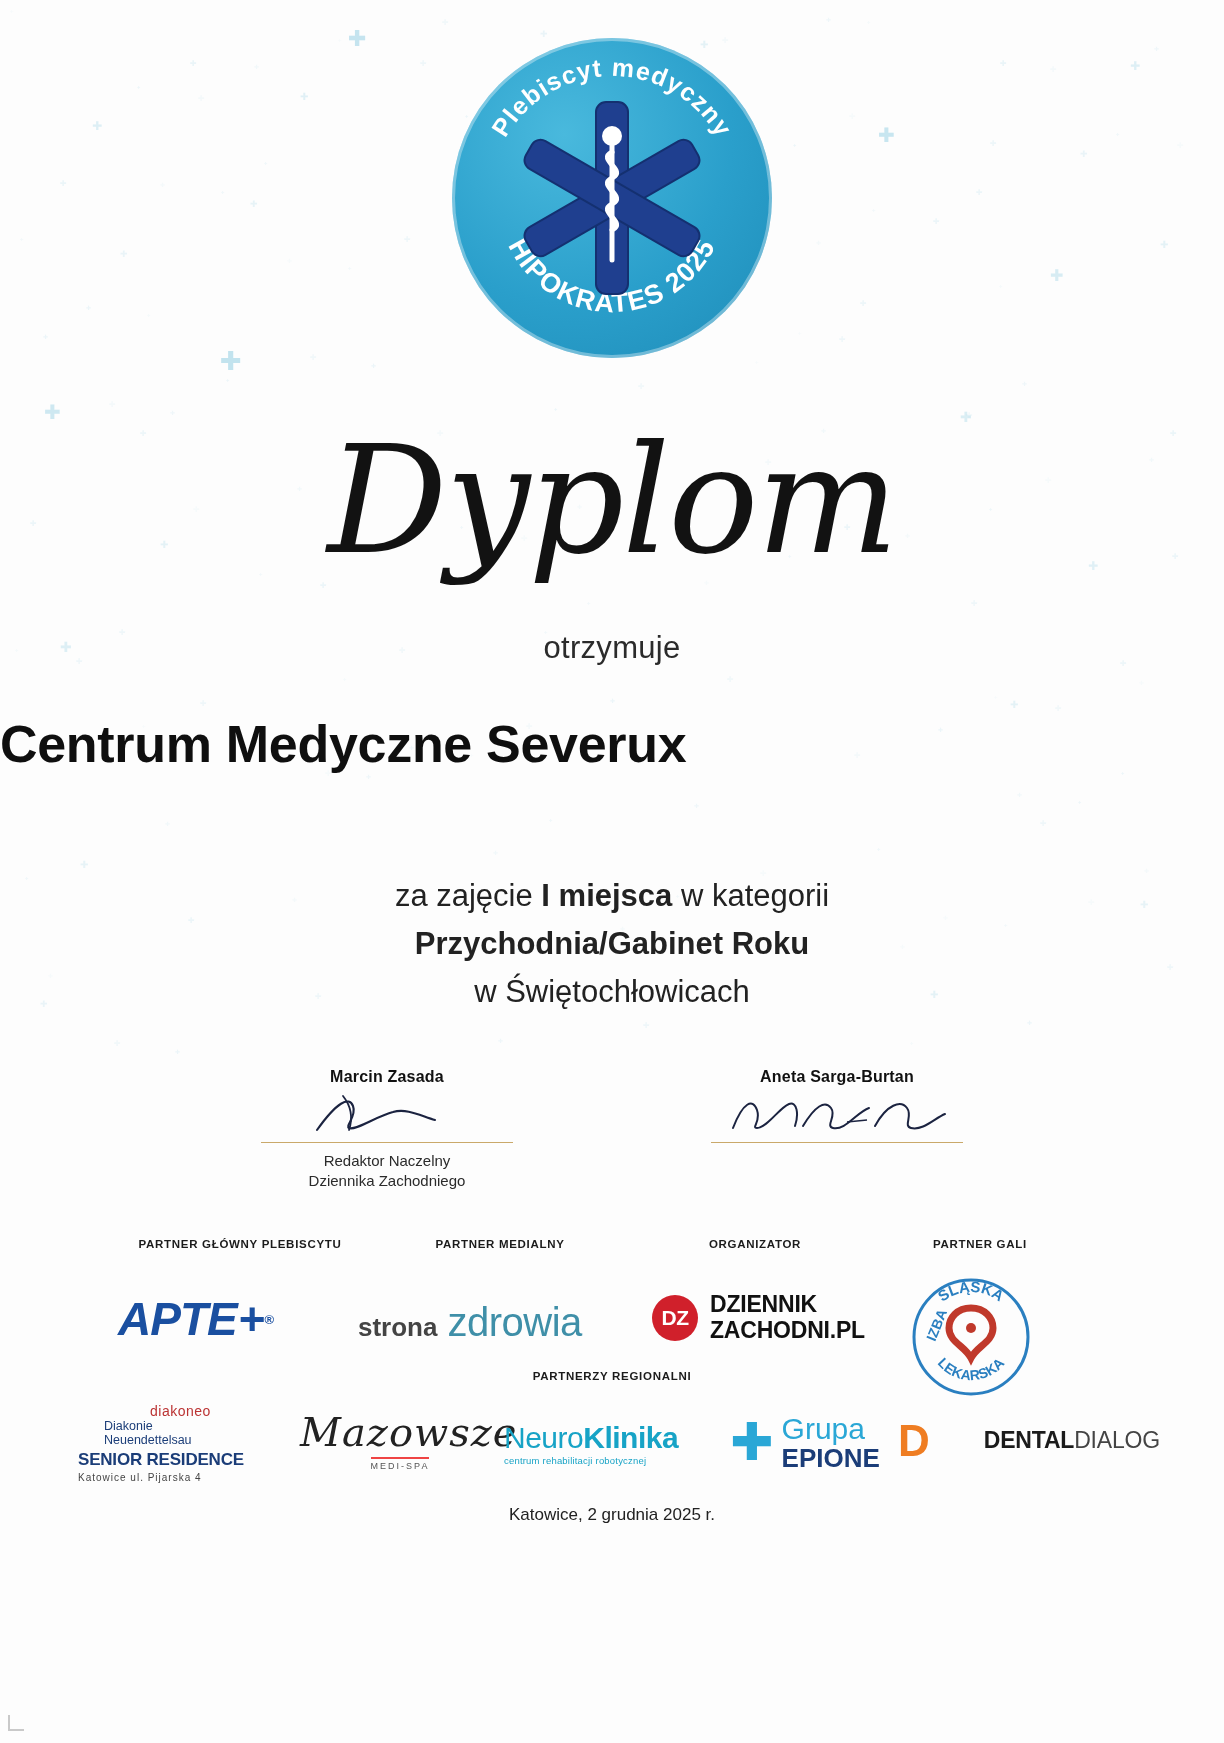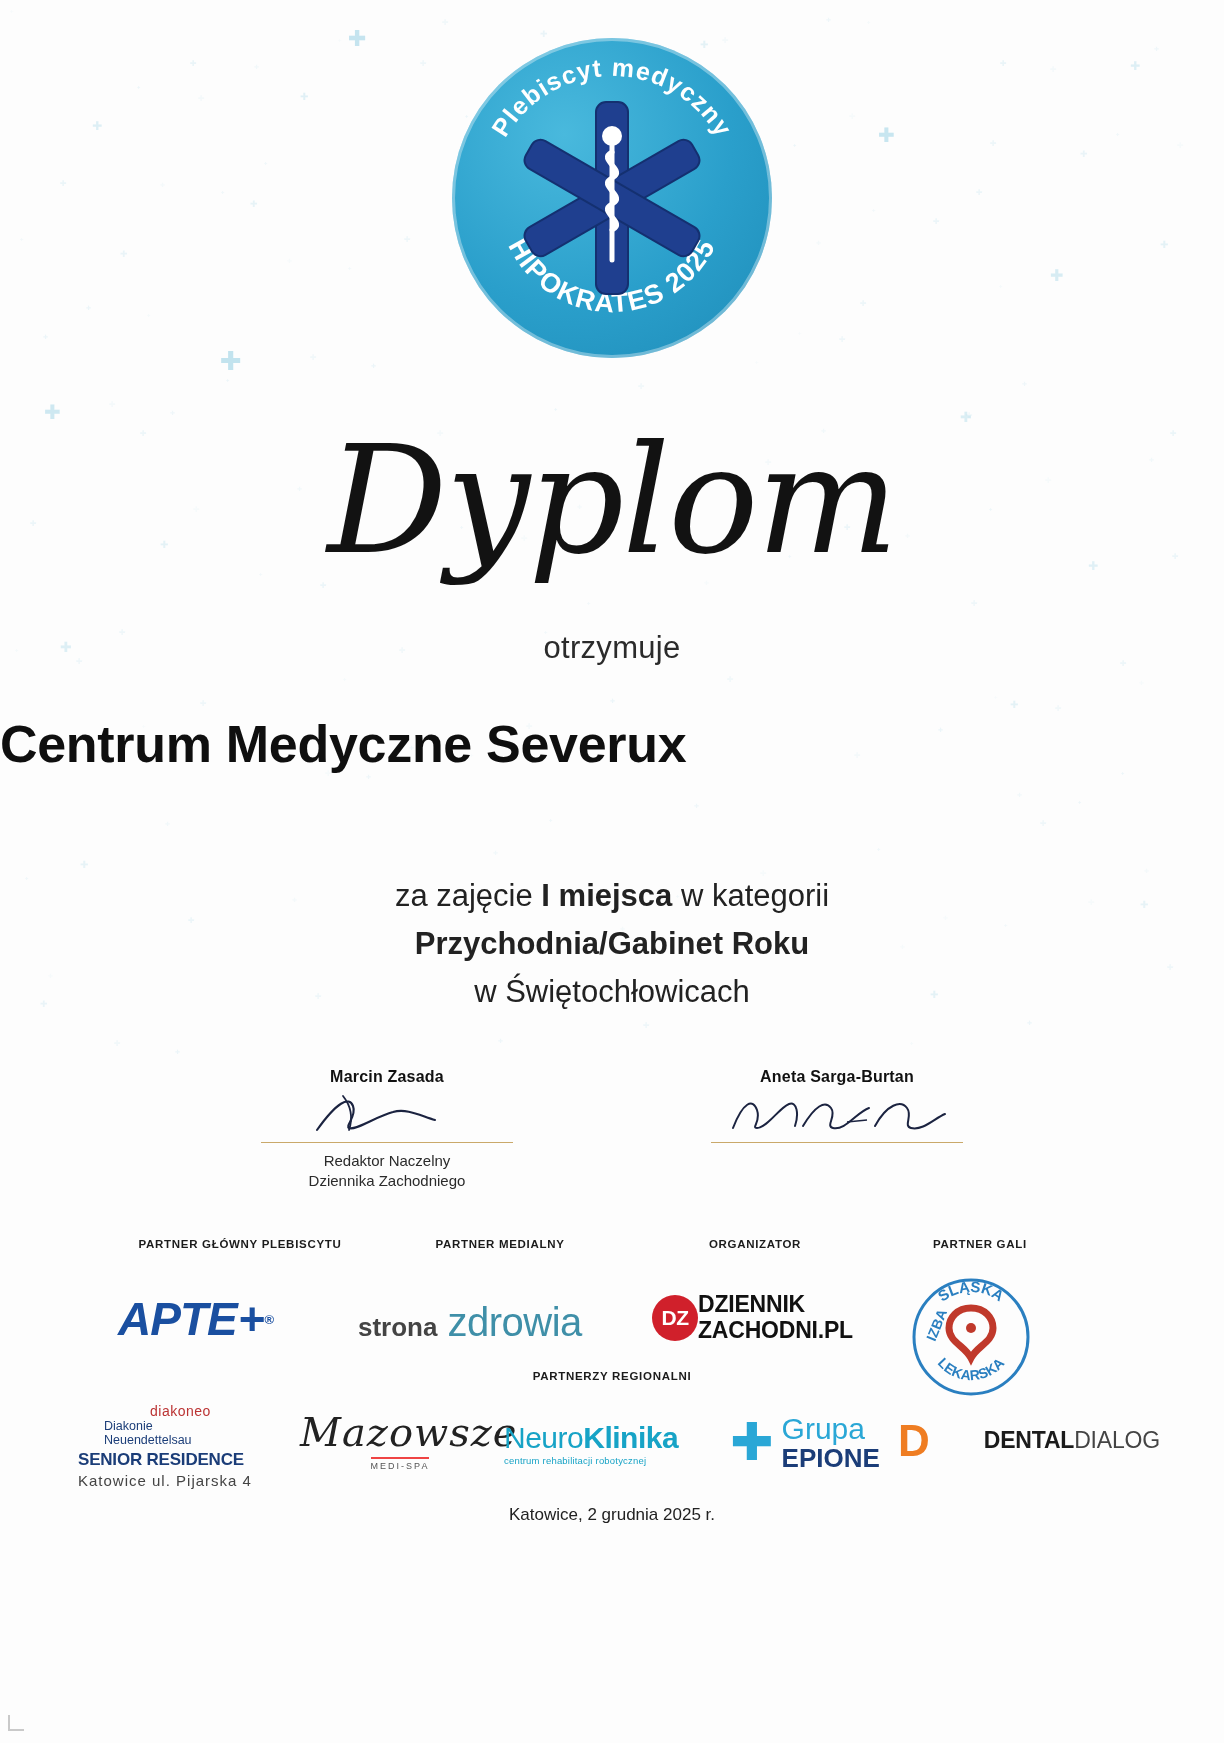--- a/index.html
+++ b/index.html
@@ -212,20 +212,21 @@
     gap: 10px;
   }
   .zdrowia .s1 { font-size: 26px; font-weight: 700; color: #444; }
   .zdrowia .s2 { font-size: 40px; font-weight: 400; color: #3f8fa8; letter-spacing: -0.5px;}
 
   
   .dz {
     left: 652px; top: 14px;
     display: flex;
     align-items: center;
+    gap: 12px;
   }
   .dz-mark {
     width: 46px; height: 46px;
     border-radius: 50%;
     background: #d0202b;
     color: #fff;
     font-size: 21px;
     font-weight: 700;
     display: flex;
     align-items: center;
@@ -258,21 +259,21 @@
     left: 0;
     right: 0;
     height: 110px;
   }
 
   
   .senior { left: 78px; top: 8px; width: 190px; }
   .senior .diakoneo { font-size: 14px; color: #b33; letter-spacing: 0.5px; margin-left: 72px;}
   .senior .dia-name { font-size: 12.5px; color: #1b3d78; line-height: 1.15; margin-left: 26px;}
   .senior .sr { font-size: 17px; font-weight: 700; color: #1b3d78; letter-spacing: -0.2px; margin-top: 2px;}
-  .senior .addr { font-size: 15px; color: #444; letter-spacing: 1px; margin-top: 2px;}
+  .senior .addr { font-size: 10px; color: #444; letter-spacing: 1px; margin-top: 2px;}
 
   
   .mazowsze { left: 300px; top: 14px; width: 200px; text-align: center;}
   .mazowsze .m1 { font-family: "DejaVu Serif", serif; font-style: italic; font-size: 40px; color: #222; letter-spacing: 1px;}
   .mazowsze .m2 { font-size: 9px; color: #555; letter-spacing: 2px; border-top: 2px solid #ef4444; padding-top: 2px; display:inline-block;}
 
   
   .neuro { left: 504px; top: 26px; width: 210px; }
   .neuro .n1 { font-size: 30px; color: #17a3c6; letter-spacing: -0.5px; }
   .neuro .n1 b { color: #17a3c6; font-weight: 700;}

